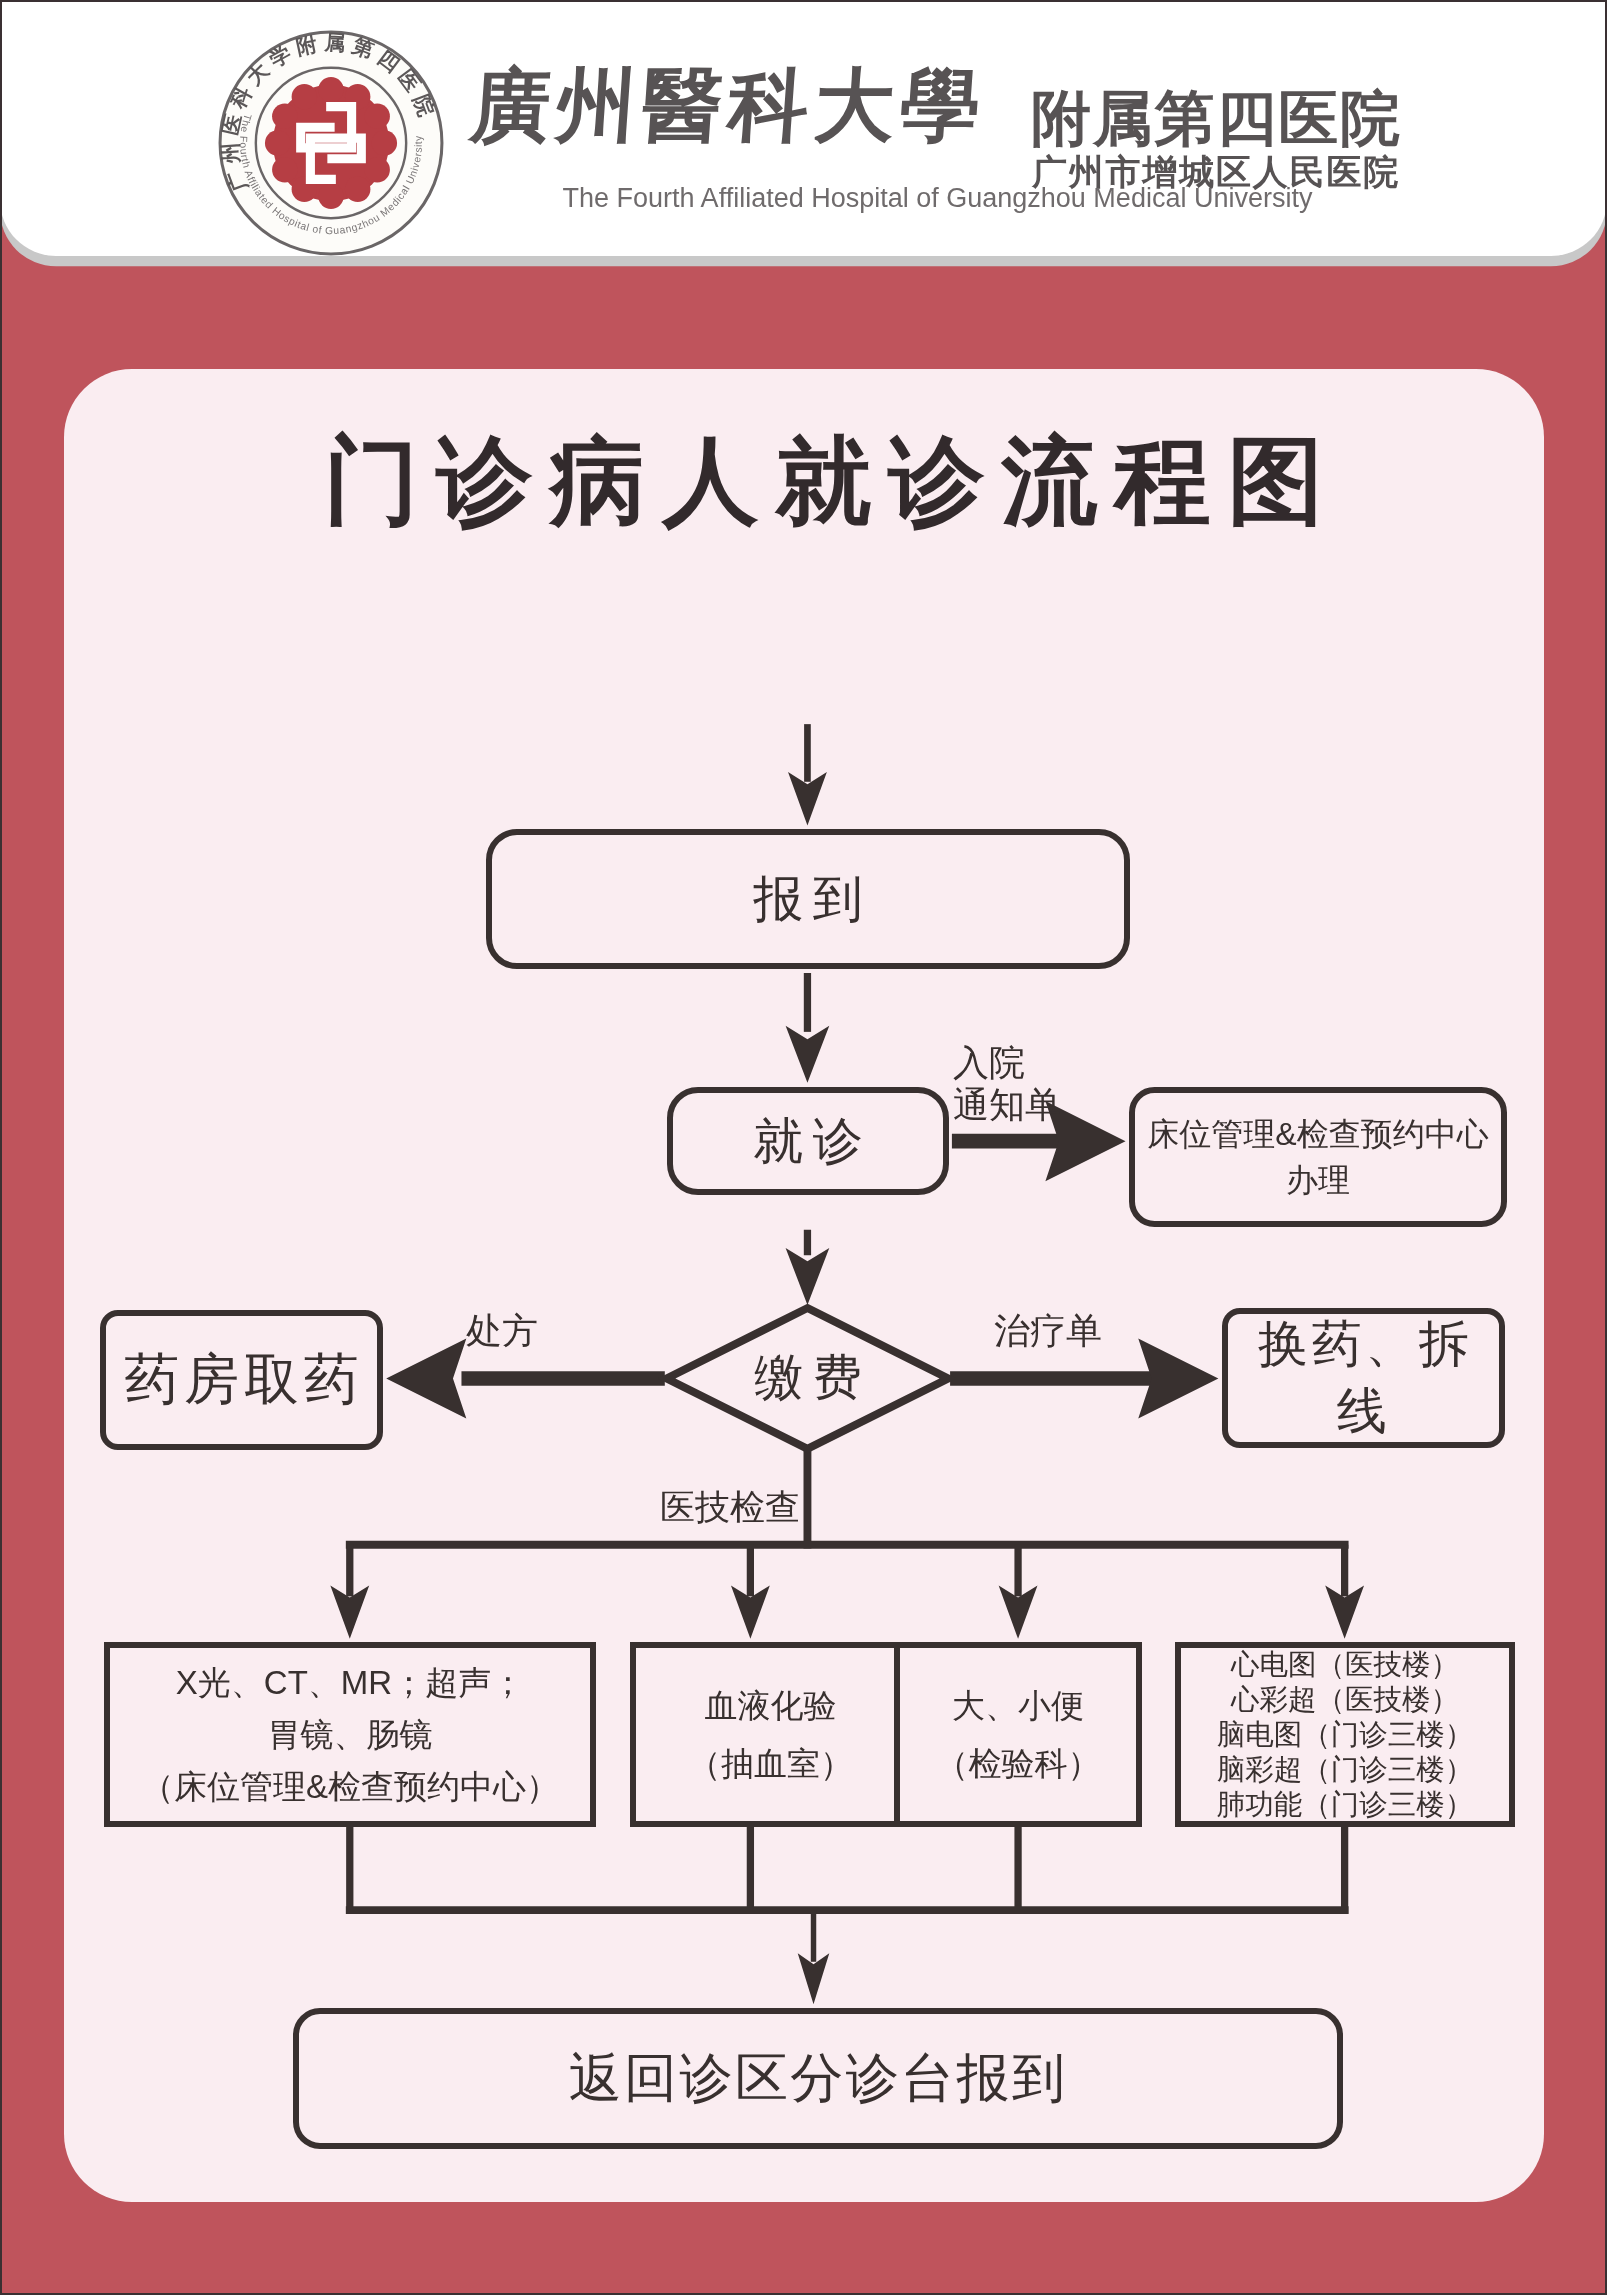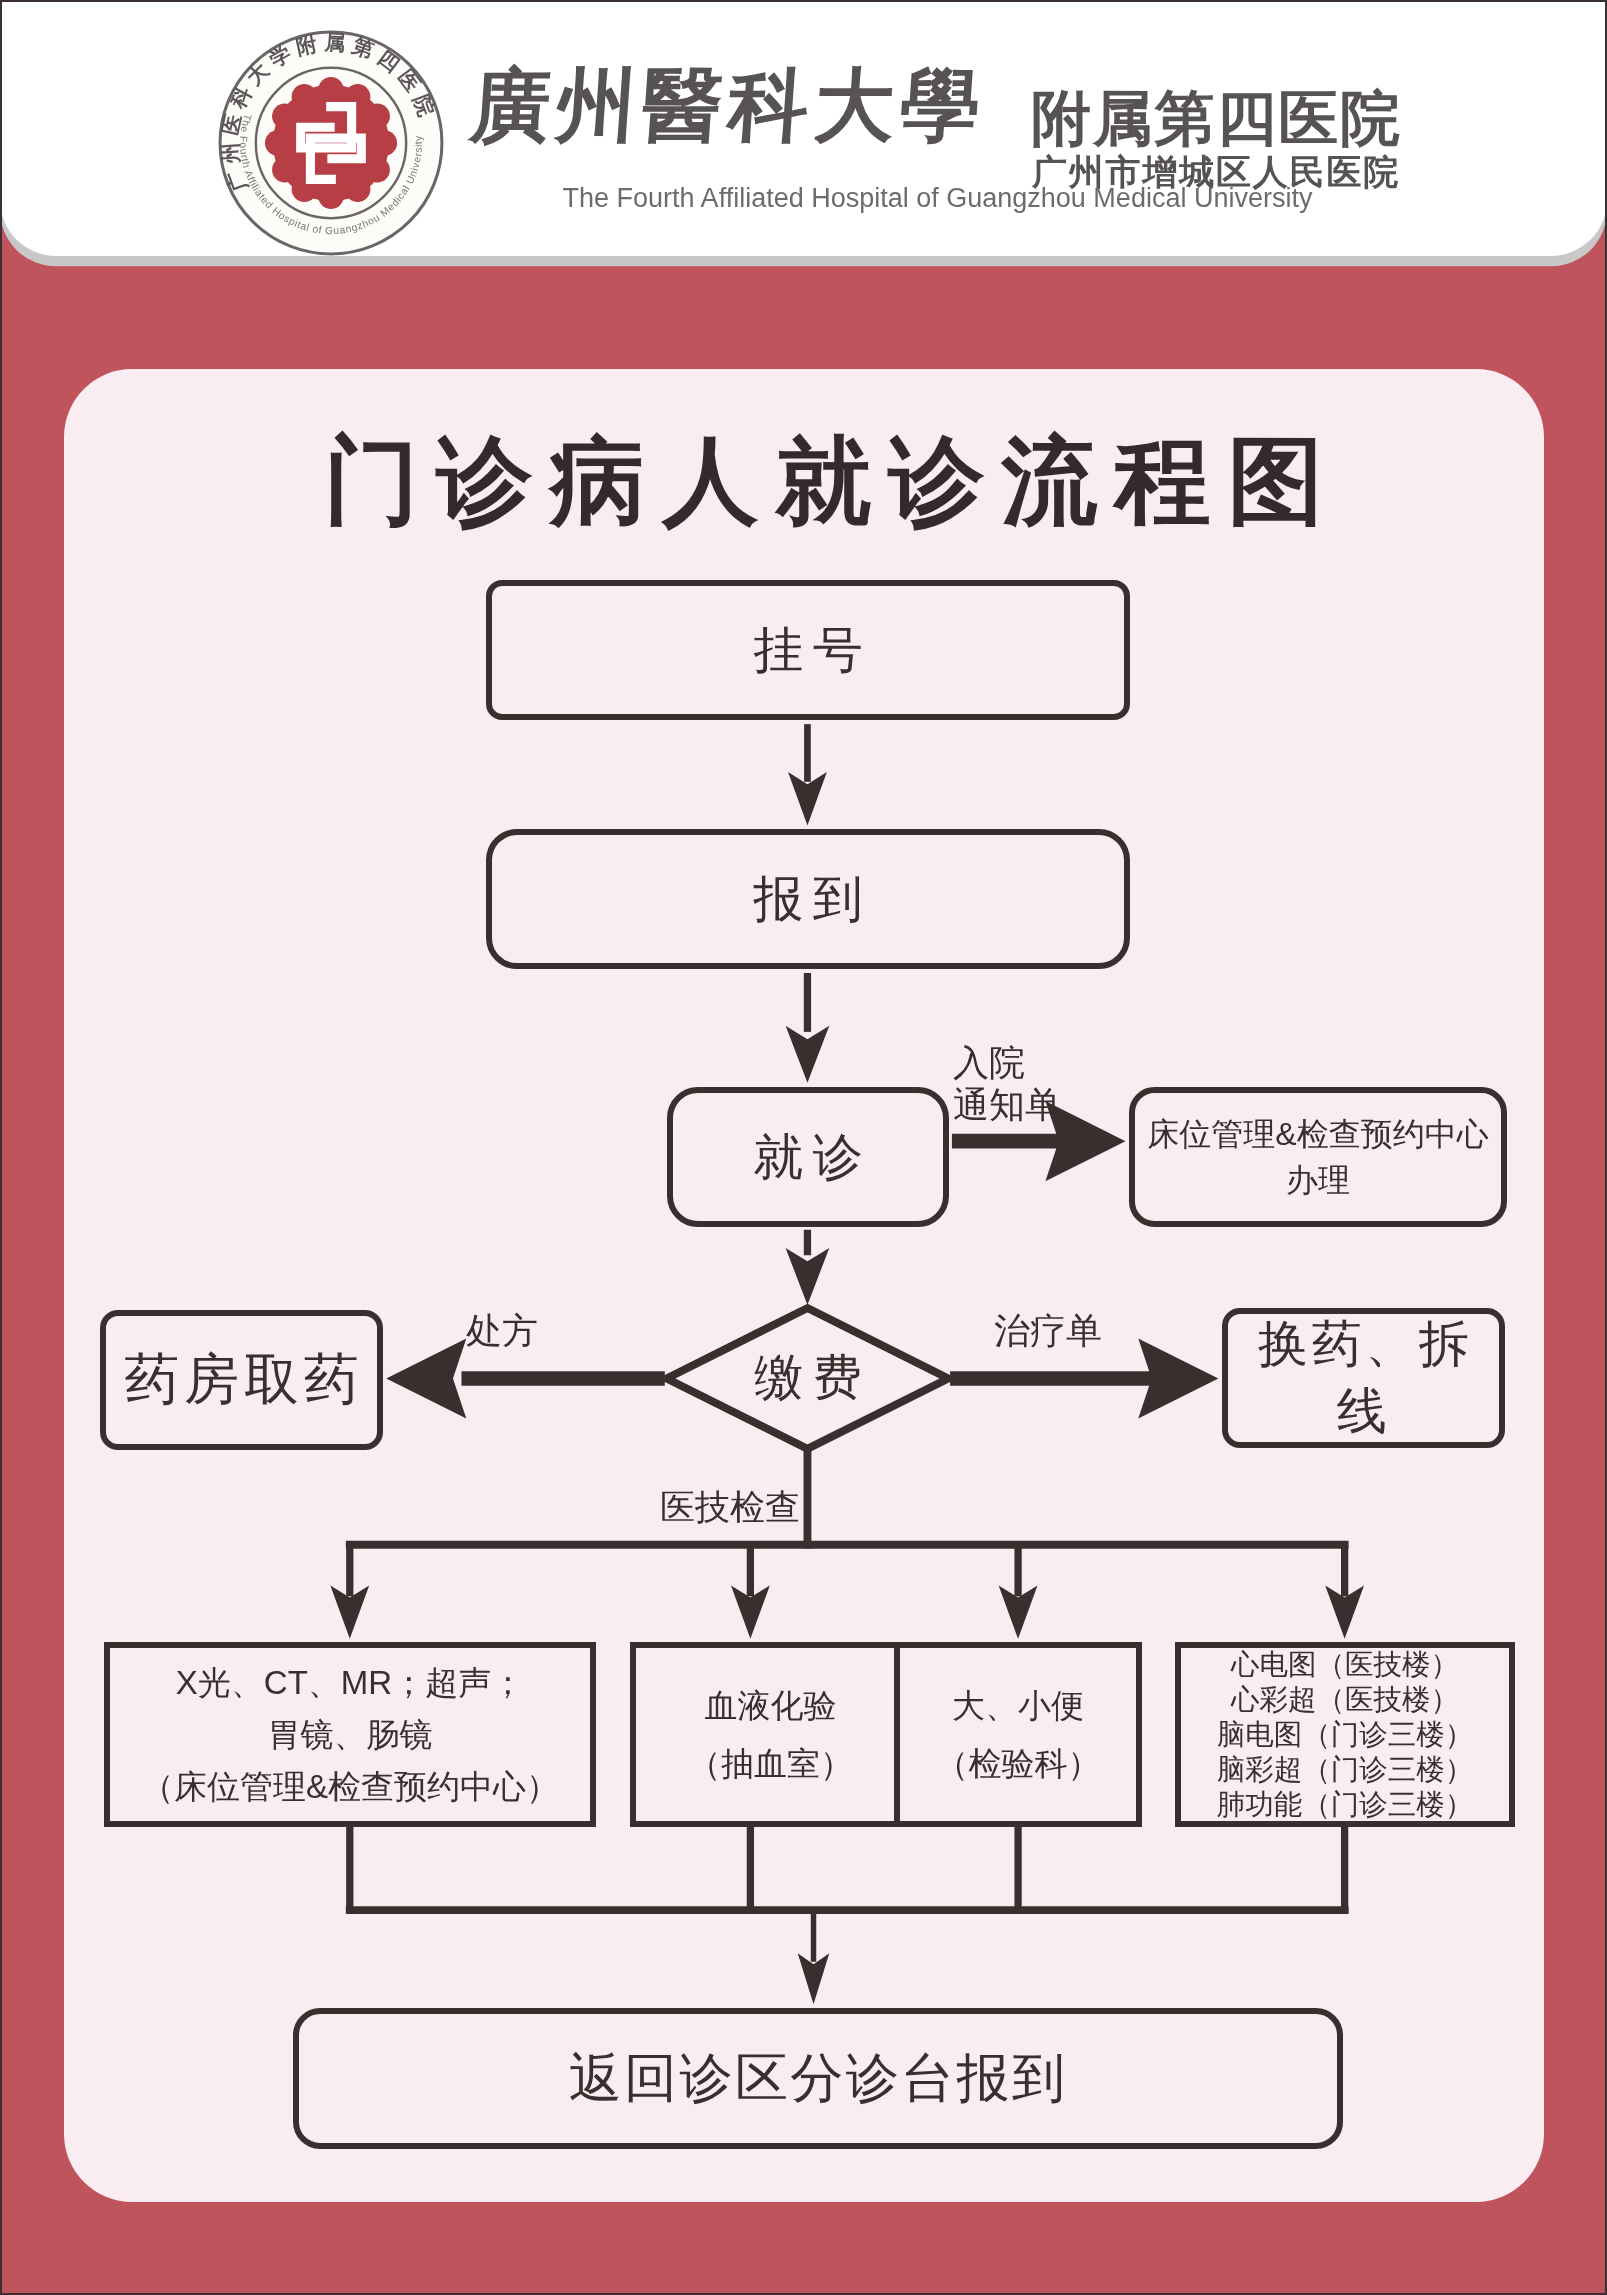--- a/index.html
+++ b/index.html
@@ -149,29 +149,26 @@
       <polygon points="1340,3302 1314,3218 1340,3236 1366,3218"></polygon>
 
       <polygon points="1854,1880 1722,1814 1744,1880 1722,1946"></polygon>
       <polygon points="636,2271 768,2205 746,2271 768,2337"></polygon>
       <polygon points="2007,2271 1875,2205 1897,2271 1875,2337"></polygon>
     </g>
 
     <polygon points="1330,2155 1562,2271 1330,2387 1098,2271" fill="#FAEDF1" stroke="#38302F" stroke-width="13"></polygon>
   </svg>
 
-  <div class="box big-cn" style="left:486px; top:580px; width:644px; height:140px; border-radius:16px;">
-    <span>挂号</span>
-  </div>
 
   <div class="box big-cn" style="left:486px; top:829px; width:644px; height:140px;">
     <span>报到</span>
   </div>
 
-  <div class="box big-cn" style="left:667px; top:1087px; width:282px; height:140px;">
+  <div class="box big-cn" style="left:667px; top:1087px; width:282px; height:108px;">
     <span>就诊</span>
   </div>
 
   <div class="box" style="left:1129px; top:1087px; width:378px; height:140px; border-radius:25.5px; font-size:32px; line-height:46px;">
     <span>床位管理&amp;检查预约中心</span>
     <span>办理</span>
   </div>
 
   <div class="pay-txt">缴费</div>
 

